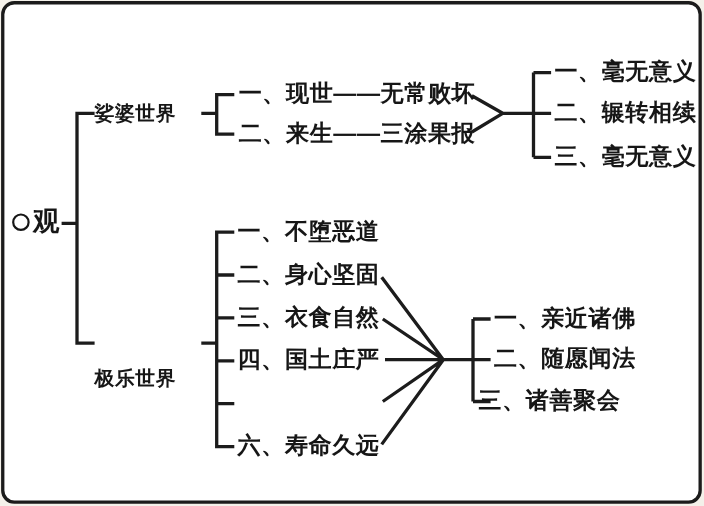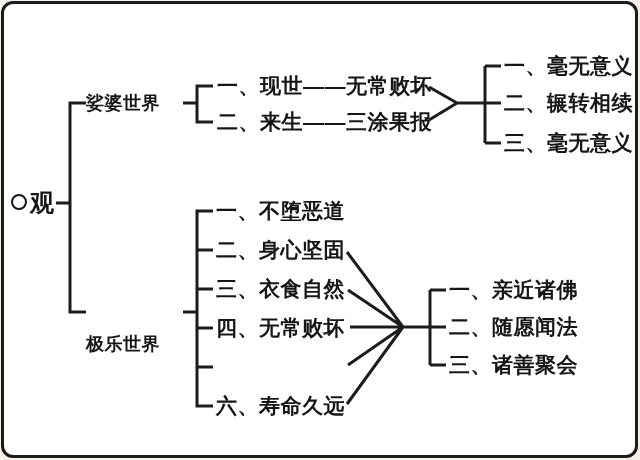--- a/index.html
+++ b/index.html
@@ -94,20 +94,20 @@
   <div class="txt" style="left:217px; top:122px;">二、来生——三涂果报</div>
 
   <div class="txt" style="left:504px; top:66px;">一、毫无意义</div>
   <div class="txt" style="left:504px; top:103px;">二、辗转相续</div>
   <div class="txt" style="left:504px; top:143px;">三、毫无意义</div>
 
   <div class="txt big" style="left:86px; top:312px;margin-top:32px;">极乐世界</div>
   <div class="txt" style="left:216px; top:211px;">一、不堕恶道</div>
   <div class="txt" style="left:216px; top:250px;">二、身心坚固</div>
   <div class="txt" style="left:216px; top:289px;">三、衣食自然</div>
-  <div class="txt" style="left:216px; top:328px;">四、无常败坏</div>
+  <div class="txt" style="left:216px; top:328px;">四、国土庄严</div>
   <div class="txt" style="left:216px; top:406px;">六、寿命久远</div>
 
   <div class="txt" style="left:449px; top:290px;">一、亲近诸佛</div>
   <div class="txt" style="left:449px; top:327px;">二、随愿闻法</div>
-  <div class="txt" style="left:449px; top:365px;">三、诸善聚会</div>
+  <div class="txt" style="left:435px; top:365px;">三、诸善聚会</div>
 
 </div>
 
 </body></html>

